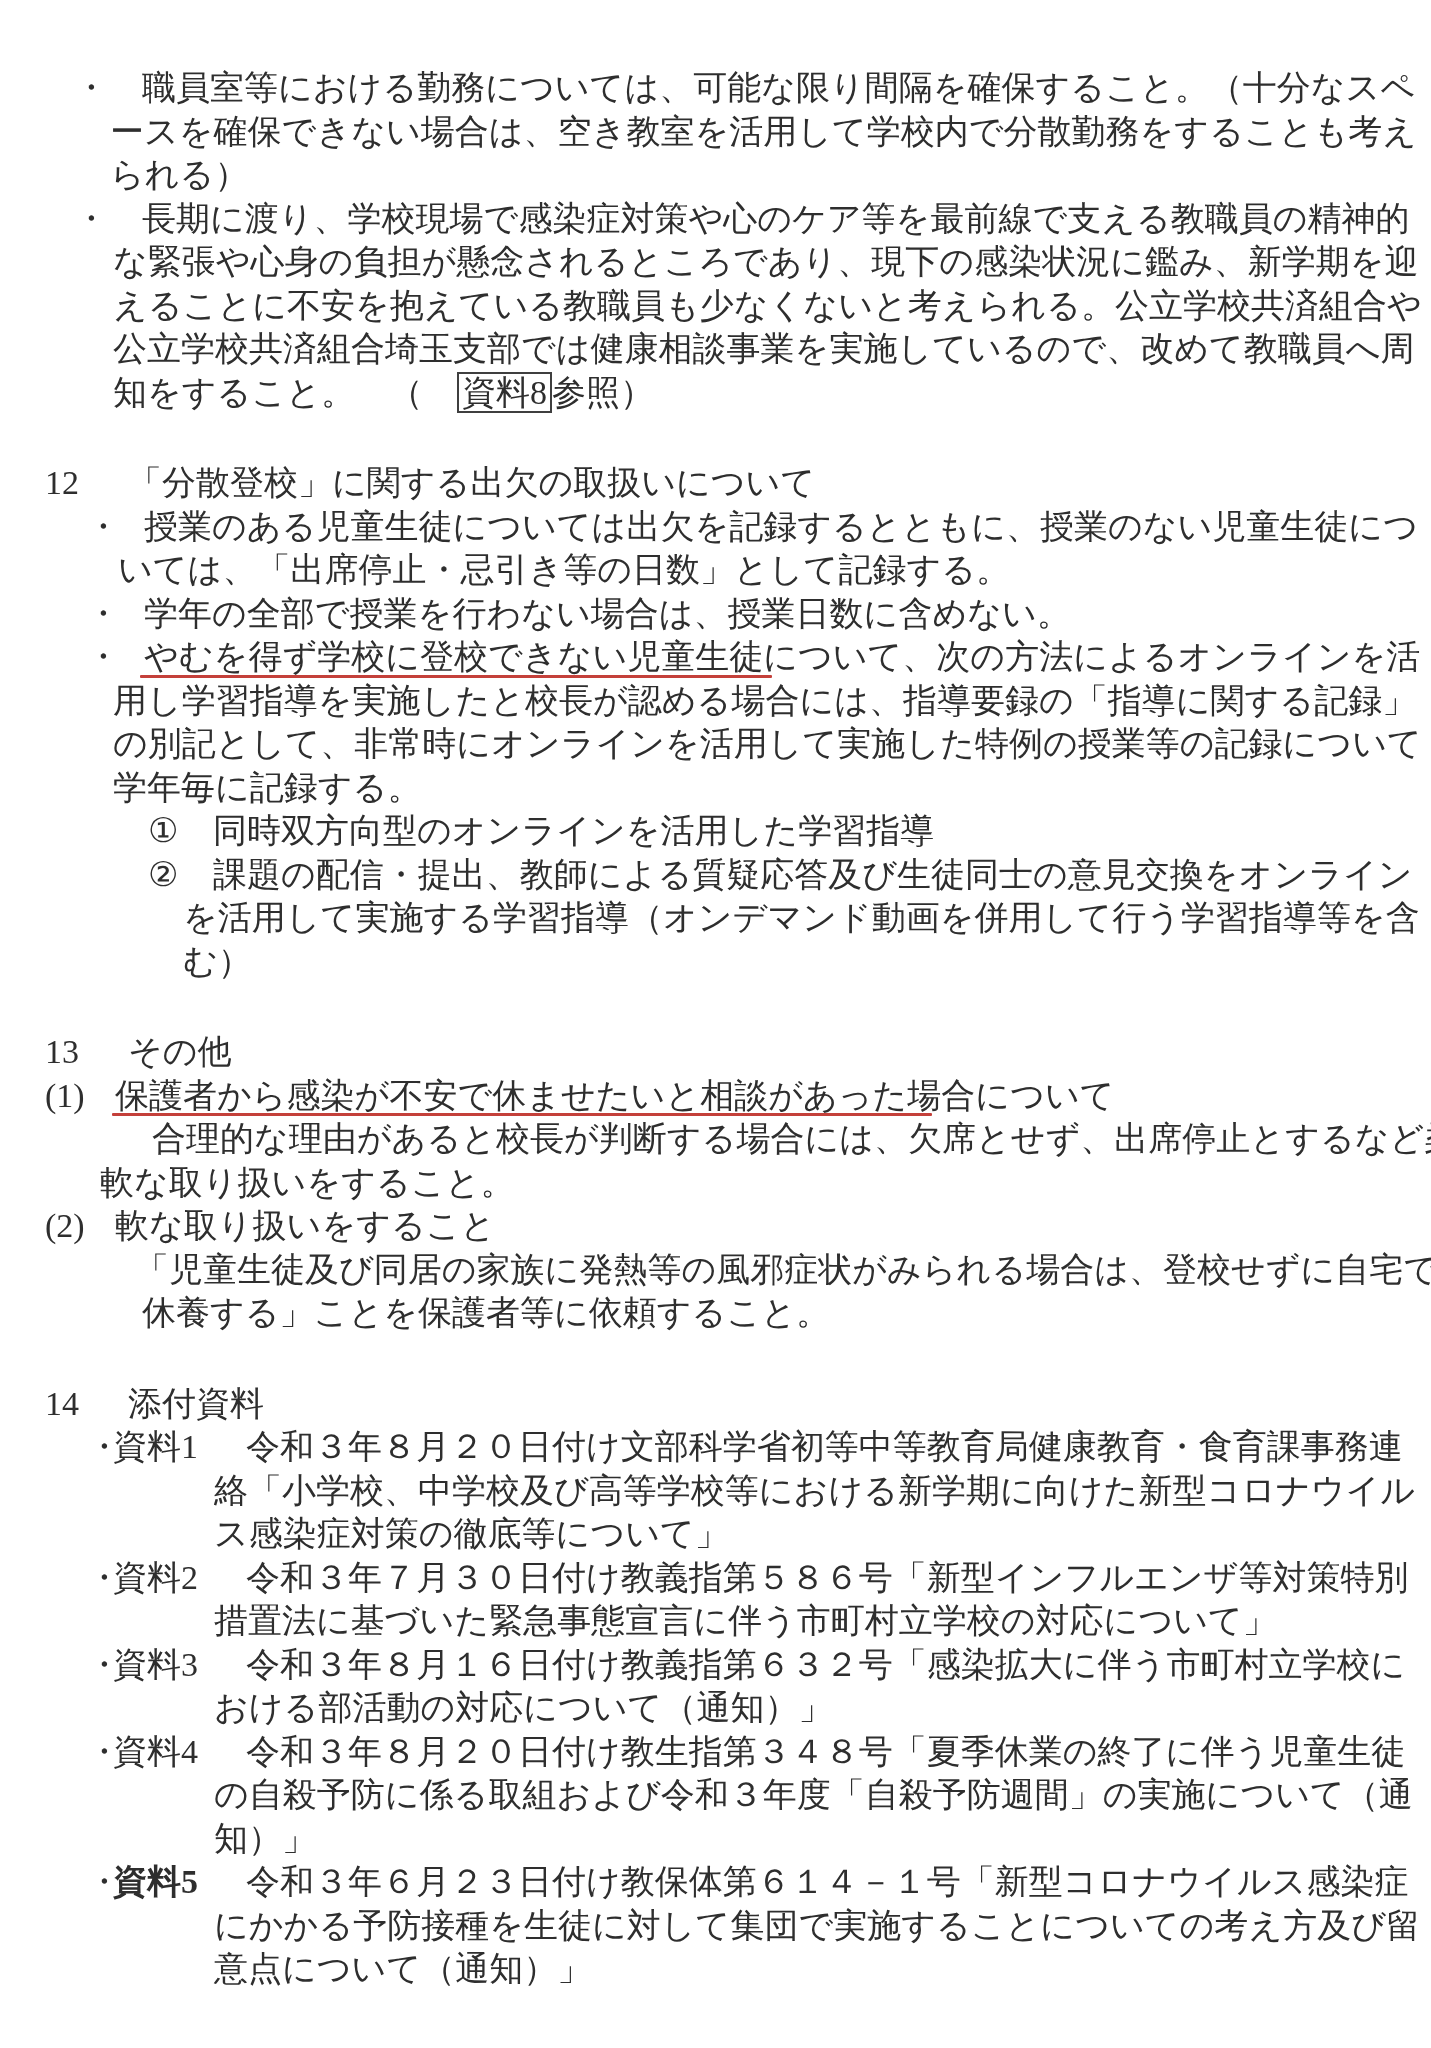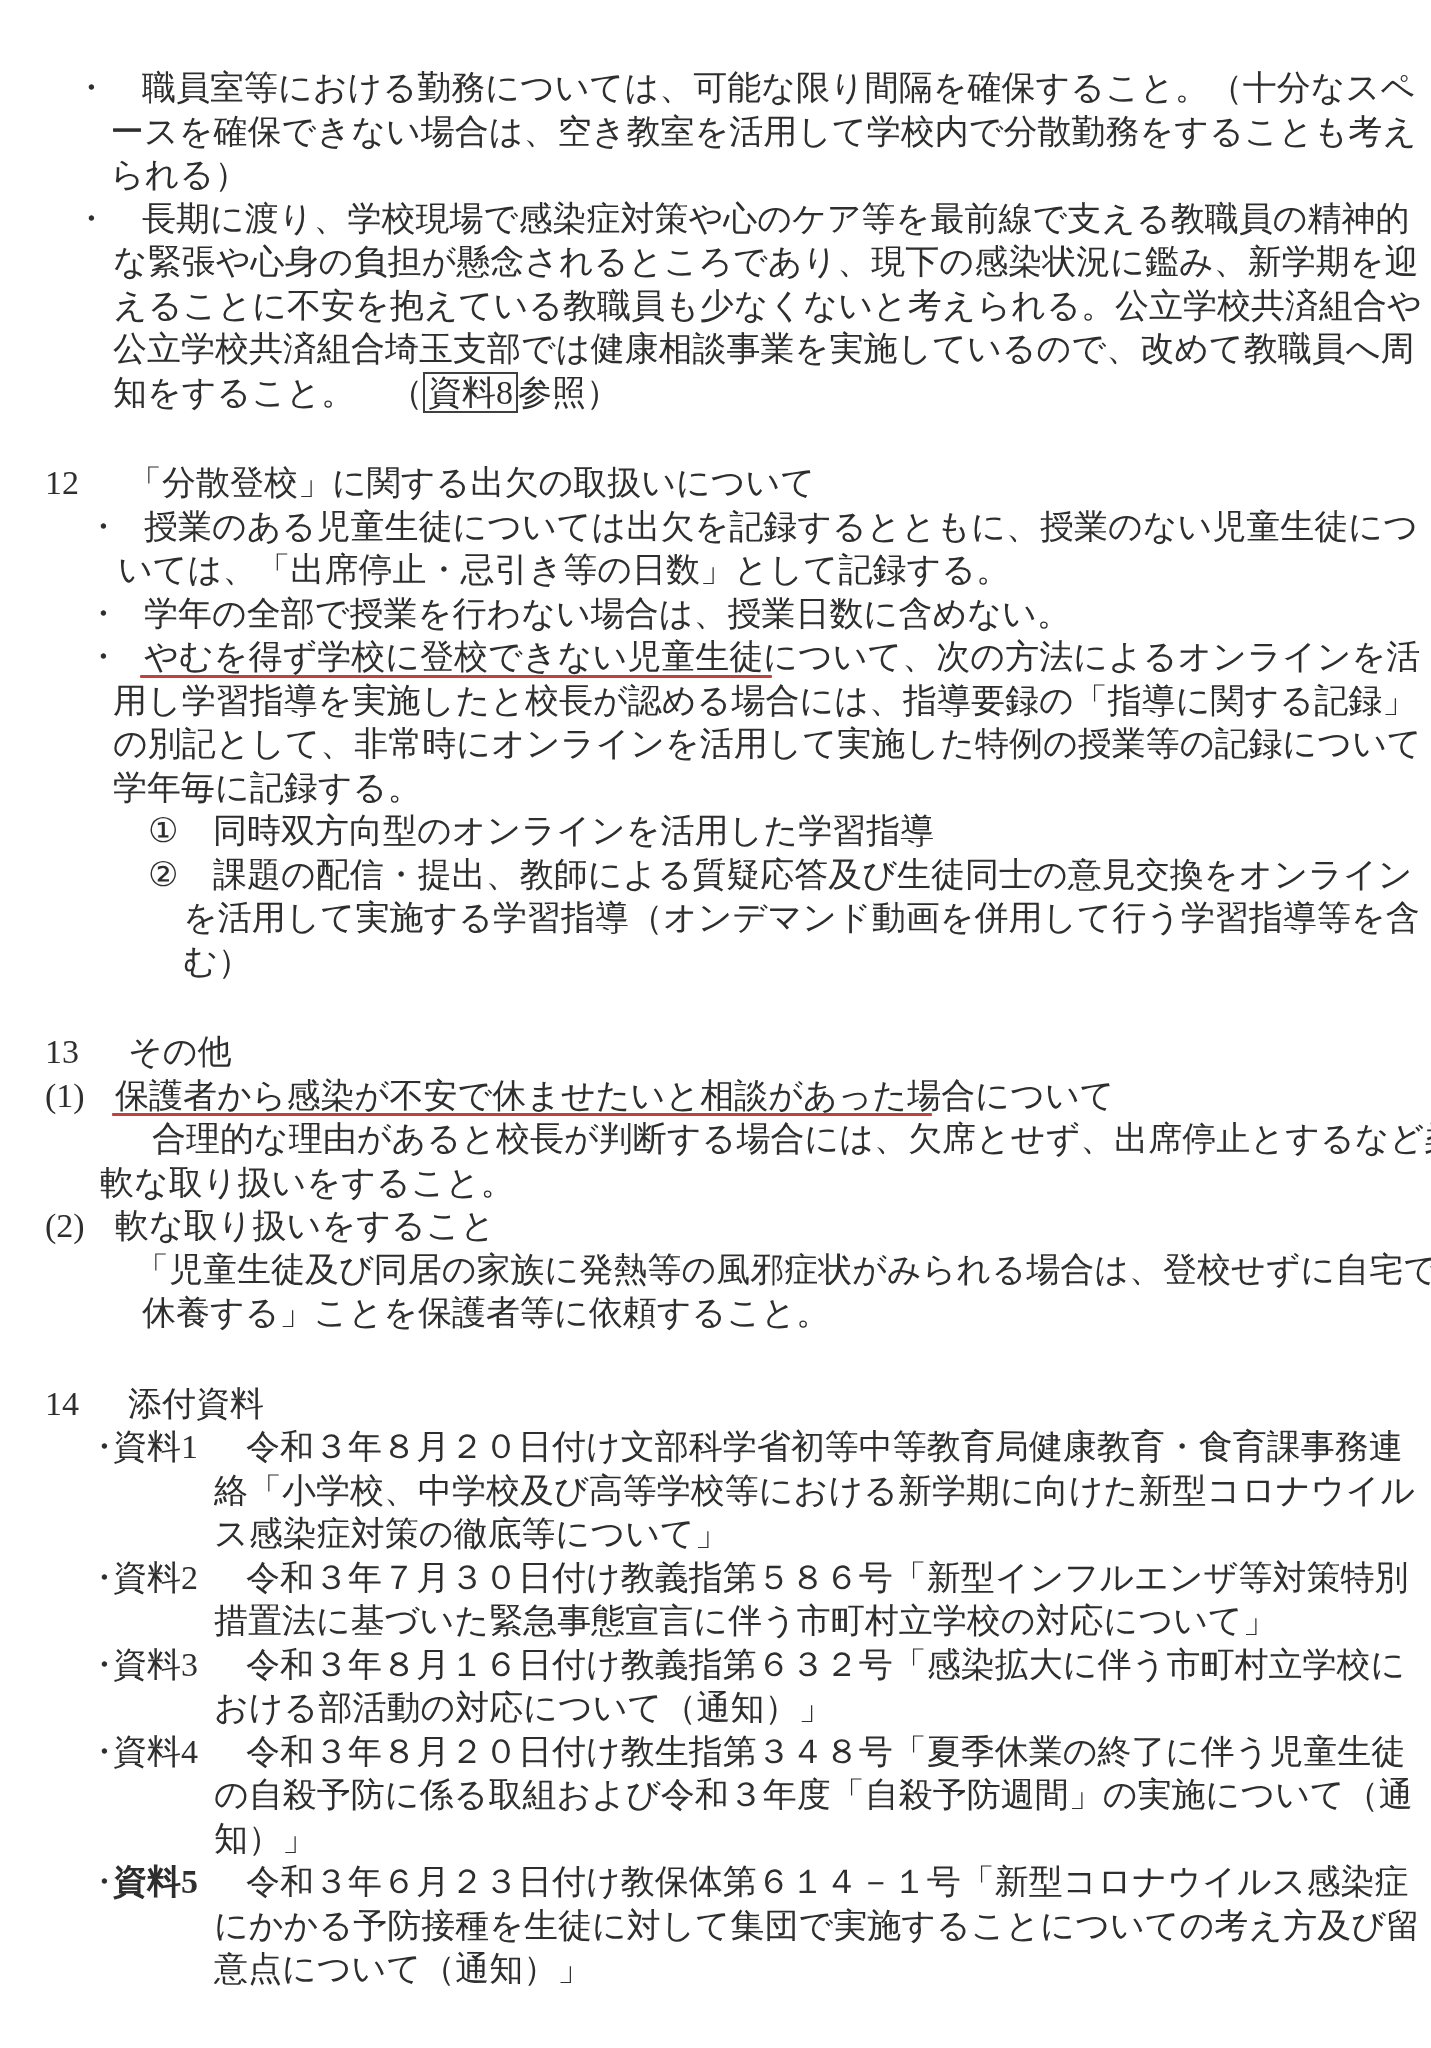--- a/index.html
+++ b/index.html
@@ -18,20 +18,21 @@
     height:43.5px;
     font-size:34px;
     line-height:43.5px;
     white-space:pre;
   }
   .abs{position:absolute;top:0;white-space:pre;}
   .gap{height:47px;}
   .boxed{
     border:2px solid #3f3f3f;
     padding:0 3px;
+    margin-left:34px;
   }
   .redline{
     position:absolute;
     bottom:1px;
     height:3px;
     background:var(--accent,#c4403a);
     border-radius:1px;
   }
 </style>
 </head>

